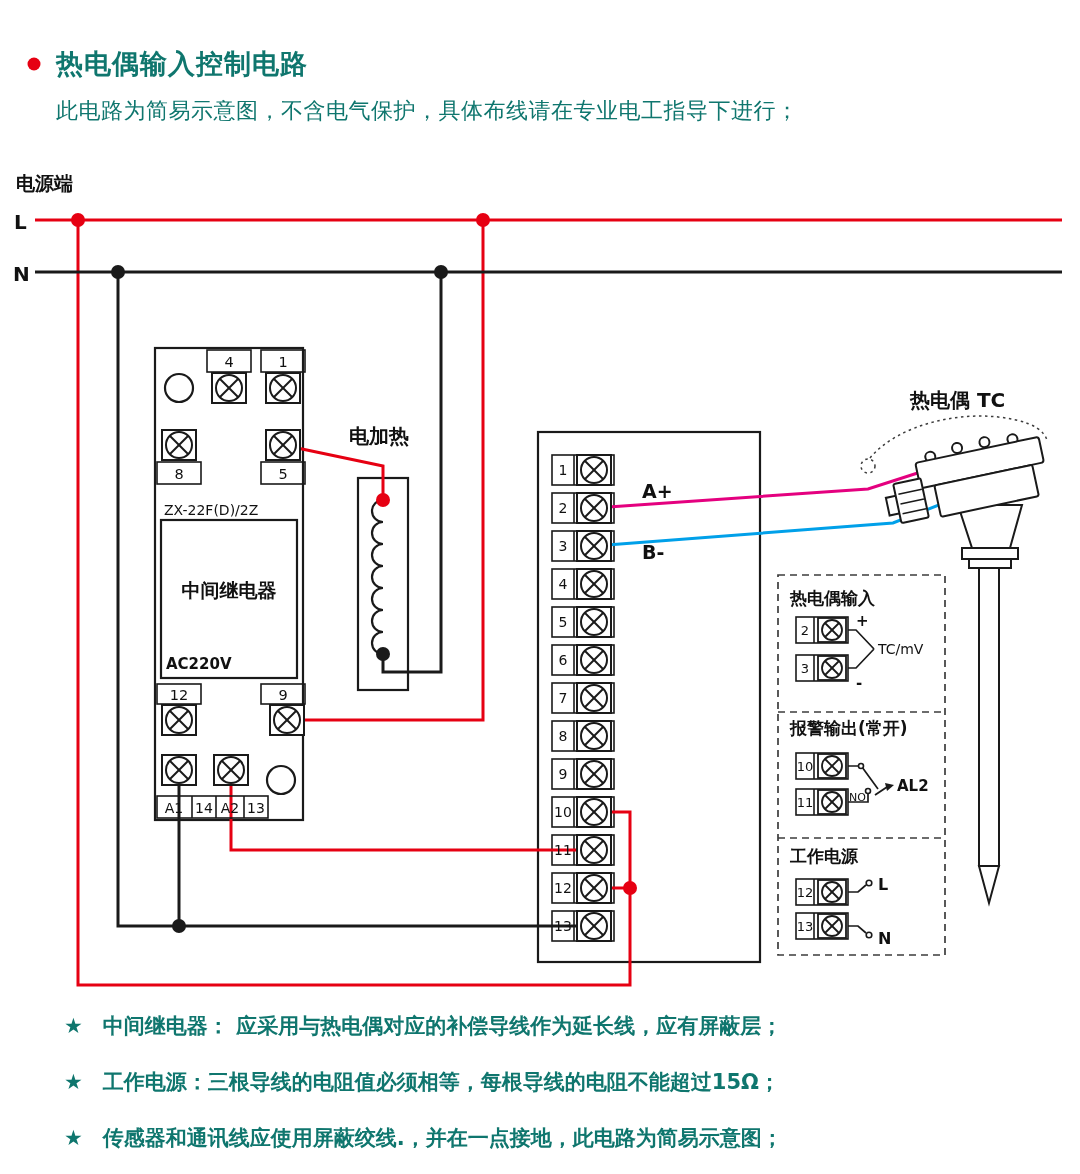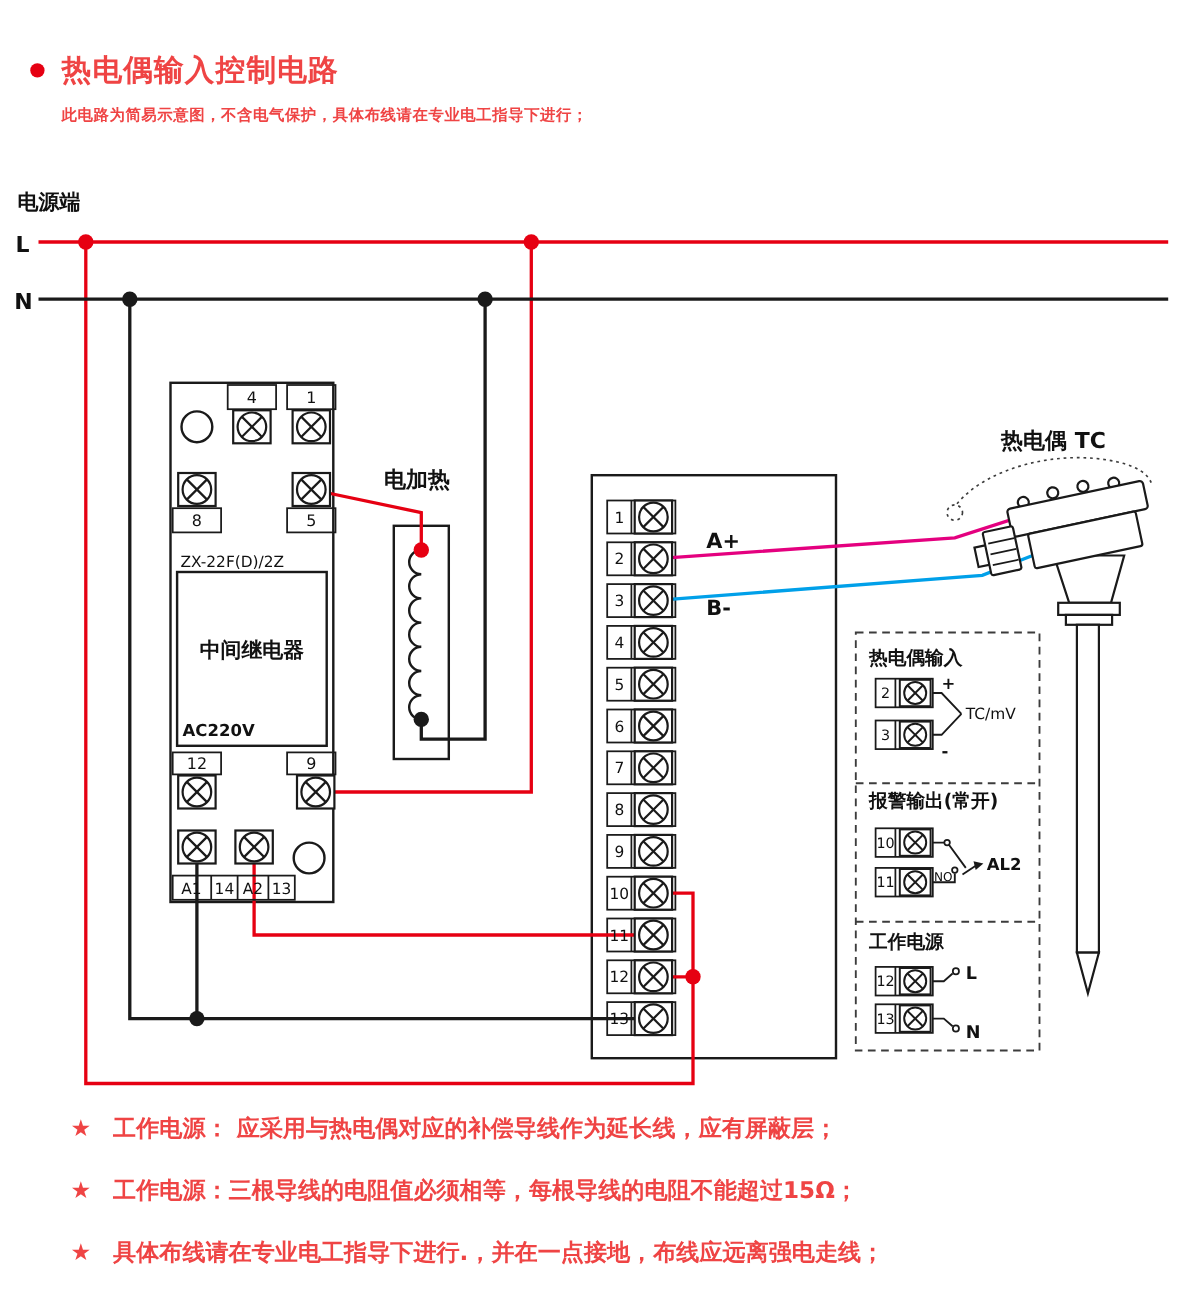--- a/index.html
+++ b/index.html
@@ -1,21 +1,21 @@
 <!DOCTYPE html>
 <html><head>
 <meta charset="utf-8">
 <style>
   html,body{margin:0;padding:0;background:#fff;}
   body{width:1080px;height:1174px;font-family:"DejaVu Sans","Liberation Sans",sans-serif;}
-  .page{position:relative;width:1080px;height:1174px;background:#fff;overflow:hidden;color:#ef4444;}
+  .page{position:relative;width:1080px;height:1174px;background:#fff;overflow:hidden;color:#0f766e;}
   .diagram{position:absolute;left:0;top:0;}
   .title-row{position:absolute;left:27px;top:46px;display:flex;align-items:center;gap:15px;}
   .title-row h1{font-size:27px;font-weight:bold;margin:0;letter-spacing:1px;}
-  .subtitle{position:absolute;left:56px;top:96px;font-size:14px;font-weight:bold;letter-spacing:.5px;}
+  .subtitle{position:absolute;left:56px;top:96px;font-size:22px;font-weight:normal;letter-spacing:.5px;}
   .notes{position:absolute;left:64px;top:1012px;display:flex;flex-direction:column;gap:28px;}
   .note{display:flex;align-items:baseline;gap:20px;font-size:21px;font-weight:bold;}
   text{fill:#111;}
   .cnb{font-weight:bold;}
   .box{fill:#fff;stroke:#1a1a1a;stroke-width:2.2;}
   .cellbg{fill:#fff;stroke:#1a1a1a;stroke-width:1.6;}
   .cell{fill:none;stroke:#1a1a1a;stroke-width:1.6;}
   .thin{stroke:#1a1a1a;stroke-width:1.6;}
   .wire{fill:none;stroke-width:3;}
   .wire-k{fill:none;stroke:#1a1a1a;stroke-width:3;}
@@ -274,25 +274,25 @@
       <circle r="7" cx="118" cy="272" fill="#1a1a1a"></circle>
       <circle r="7" cx="441" cy="272" fill="#1a1a1a"></circle>
       <circle r="7" cx="179" cy="926" fill="#1a1a1a"></circle>
       <circle r="7" cx="383" cy="654" fill="#1a1a1a"></circle>
     </g>
   </svg>
 
   <div class="notes">
     <div class="note">
       <span>★</span>
-      <span>工作电源： 应采用与热电偶对应的补偿导线作为延长线，应有屏蔽层；</span>
+      <span>中间继电器： 应采用与热电偶对应的补偿导线作为延长线，应有屏蔽层；</span>
     </div>
     <div class="note">
       <span>★</span>
       <span>工作电源：三根导线的电阻值必须相等，每根导线的电阻不能超过15Ω；</span>
     </div>
     <div class="note">
       <span>★</span>
-      <span>具体布线请在专业电工指导下进行.，并在一点接地，布线应远离强电走线；</span>
+      <span>传感器和通讯线应使用屏蔽绞线.，并在一点接地，此电路为简易示意图；</span>
     </div>
   </div>
 
 </div>
 
 </body></html>

